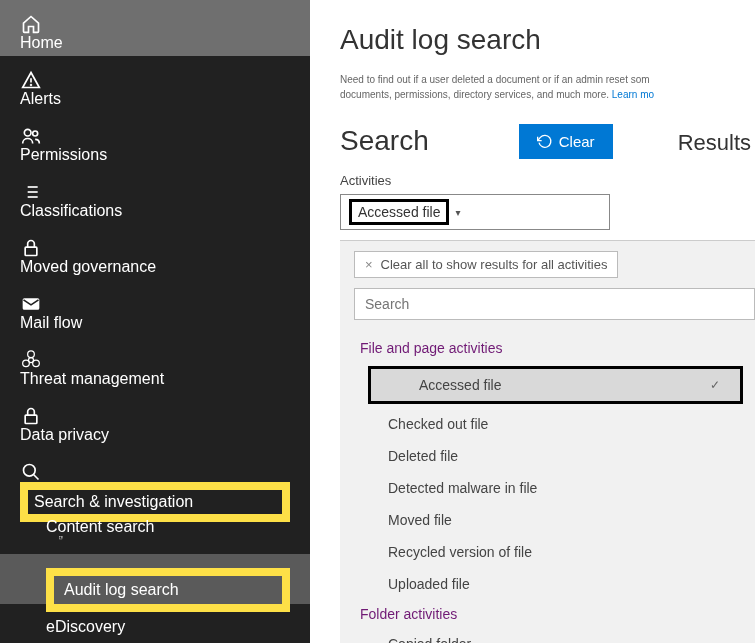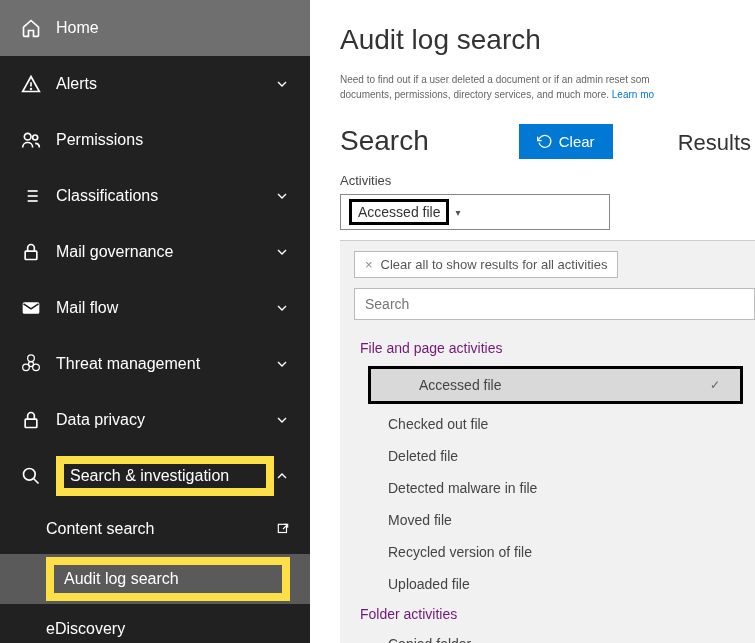--- a/index.html
+++ b/index.html
@@ -16,26 +16,26 @@
 .sidebar {
   width: 310px;
   background: #212121;
   color: #fff;
   display: flex;
   flex-direction: column;
   flex-shrink: 0;
 }
 .sidebar-item {
   display: flex;
-  align-items: center;
-  padding: 4px 20px;
+  padding: 14px 20px;
   min-height: 56px;
   cursor: pointer;
   font-size: 16px;
   position: relative;
+  flex-direction: column;
 }
 .sidebar-item.home { background: #6f6f6f; }
 .sidebar-sub {
   padding-left: 46px;
   min-height: 50px;
 }
 .sidebar-sub.selected {
   background: #5a5a5a;
 }
 .sidebar-icon {
@@ -271,21 +271,21 @@
       </svg>
   </div>
 
   <div class="sidebar-item">
     <span class="sidebar-icon">
       <svg viewBox="0 0 24 24" width="20" height="20" stroke-width="2">
           <rect x="5" y="11" width="14" height="10" rx="1"></rect>
           <path d="M8 11V7a4 4 0 0 1 8 0v4"></path>
         </svg>
     </span>
-    <span class="sidebar-label">Mail governance</span>
+    <span class="sidebar-label">Moved governance</span>
     <svg class="chevron" viewBox="0 0 24 24">
         <polyline points="6 9 12 15 18 9"></polyline>
       </svg>
   </div>
 
   <div class="sidebar-item">
     <span class="sidebar-icon">
       <svg viewBox="0 0 24 24" width="20" height="20" stroke-width="2" fill="#fff">
           <rect x="3" y="6" width="18" height="12" rx="1"></rect>
           <polyline points="3 7 12 13 21 7" fill="none" stroke="#212121"></polyline>

